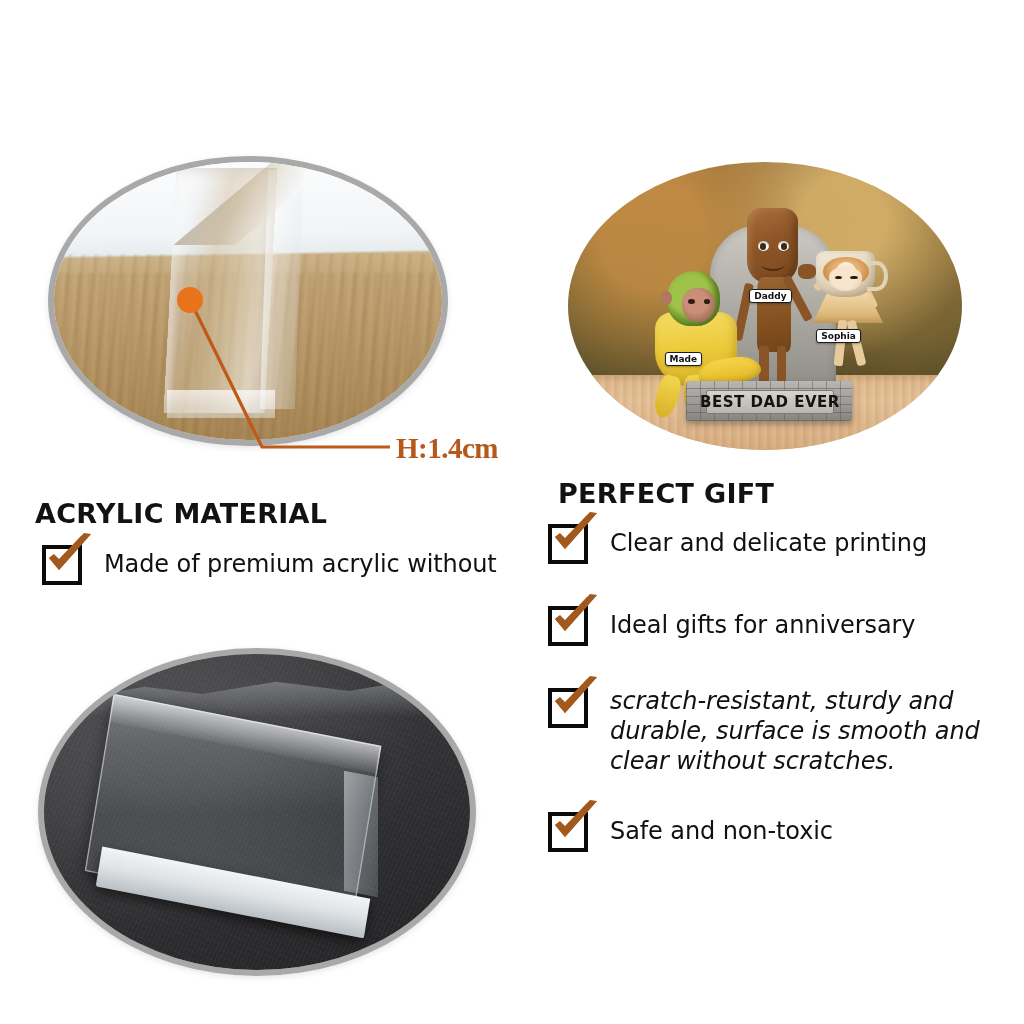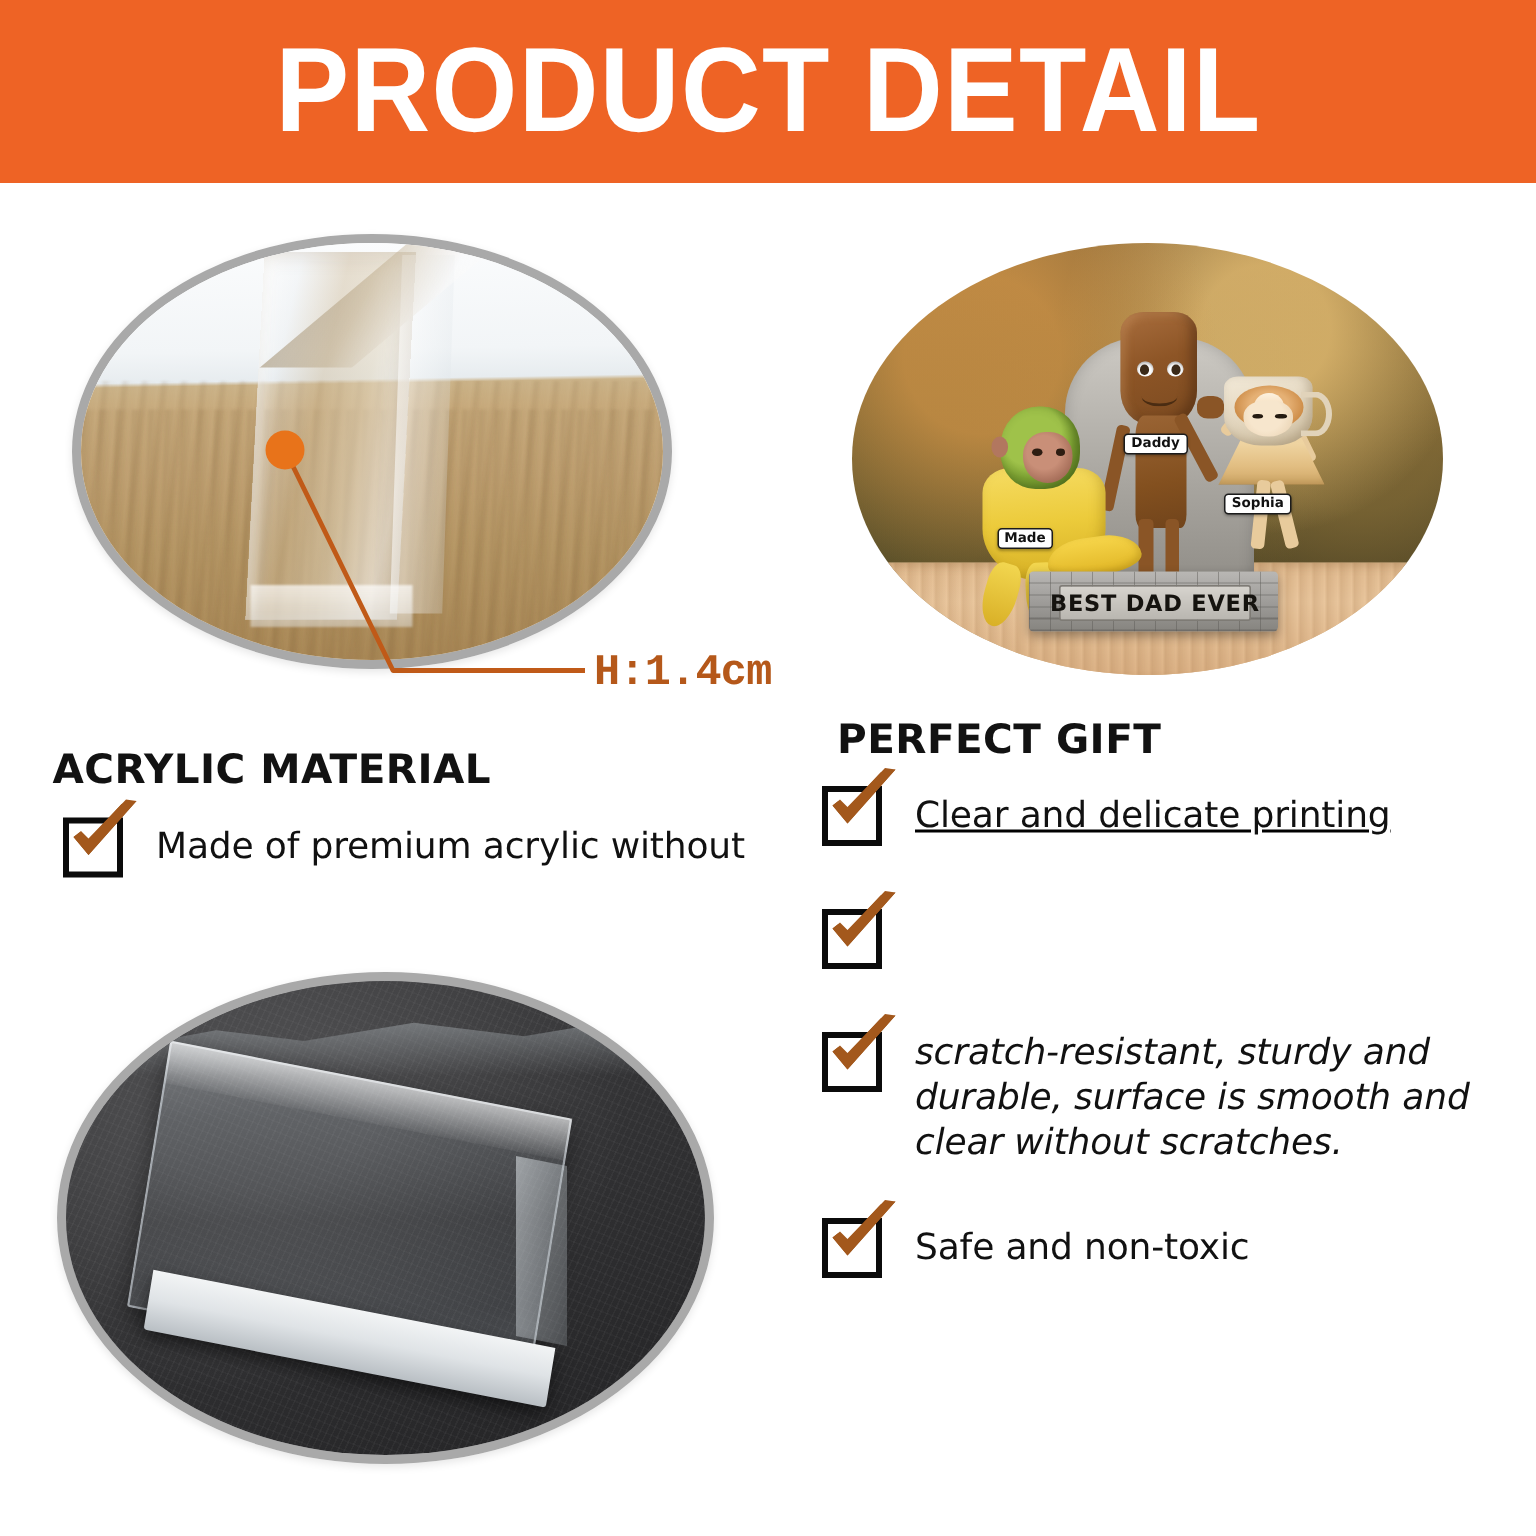--- a/index.html
+++ b/index.html
@@ -340,21 +340,21 @@
   
   .callout-dot{
     position:absolute;
     width:26px;height:26px;border-radius:50%;
     background:#e8731a;
   }
   .callout-svg{position:absolute;left:0;top:0;width:1024px;height:1024px;pointer-events:none;}
   .callout-label{
     position:absolute;
     color:#b5581a;
-    font-family:Liberation Mono, monospace;
+    font-family:Liberation Serif, serif;
     font-weight:bold;
     font-size:29px;
     letter-spacing:-0.5px;
     white-space:nowrap;
   }
 
   
   .section-title{
     position:absolute;
     color:#121212;
@@ -390,23 +390,20 @@
     font-size:24px;
     line-height:30px;
     letter-spacing:-0.1px;
   }
 </style>
 </head>
 <body>
 
 <div id="page">
 
-  <div class="header-band">
-    <div class="header-title">PRODUCT DETAIL</div>
-  </div>
 
   <div class="oval bordered" style="left:48px;top:156px;width:400px;height:290px;">
     <div class="oval-inner">
       <div class="photo-wood"></div>
       <div class="wood-grain"></div>
       <div class="wood-grain2"></div>
       <div class="block-vert"></div>
       <div class="block-edge-right"></div>
       <div class="block-bevel"></div>
       <div class="block-foot"></div>
@@ -501,37 +498,38 @@
       </div>
       <div class="feature-text" style="margin-left:22px;margin-top:4px;">Made of premium acrylic without</div>
     </div>
   </div>
 
   <div class="section-title" style="left:558px;top:478px;">PERFECT GIFT</div>
 
   <div class="feature-list" style="left:548px;top:524px;width:452px;">
 
 
-    <div class="feature-item" style="margin-bottom:42px;text-decoration:underline;">
-      <div class="checkbox">
-        <svg class="tick" viewBox="0 0 54 54">
-          <path d="M6 26 L16 38 L48 2 L41 1 L16 27 L11 22 Z" fill="#a3581c"></path>
-          <path d="M6 26 L16 38 L48 2 L38 4 L16 28 L10 23 Z" fill="#a3581c"></path>
-        </svg>
-      </div>
-      <div class="feature-text" style="margin-left:22px;margin-top:4px;width:388px;">Clear and delicate printing</div>
-    </div>
-
     <div class="feature-item" style="margin-bottom:42px;">
       <div class="checkbox">
         <svg class="tick" viewBox="0 0 54 54">
           <path d="M6 26 L16 38 L48 2 L41 1 L16 27 L11 22 Z" fill="#a3581c"></path>
           <path d="M6 26 L16 38 L48 2 L38 4 L16 28 L10 23 Z" fill="#a3581c"></path>
         </svg>
       </div>
+      <div class="feature-text" style="margin-left:22px;margin-top:4px;width:388px;">Clear and delicate printing</div>
+    </div>
+
+    <div class="feature-item" style="margin-bottom:42px;">
+      <div class="checkbox">
+        <svg class="tick" viewBox="0 0 54 54">
+          <path d="M6 26 L16 38 L48 2 L41 1 L16 27 L11 22 Z" fill="#a3581c"></path>
+          <path d="M6 26 L16 38 L48 2 L38 4 L16 28 L10 23 Z" fill="#a3581c"></path>
+        </svg>
+      </div>
+      <div class="feature-text" style="margin-left:22px;margin-top:4px;width:388px;">Ideal gifts for anniversary</div>
     </div>
 
     <div class="feature-item" style="margin-bottom:36px;">
       <div class="checkbox">
         <svg class="tick" viewBox="0 0 54 54">
           <path d="M6 26 L16 38 L48 2 L41 1 L16 27 L11 22 Z" fill="#a3581c"></path>
           <path d="M6 26 L16 38 L48 2 L38 4 L16 28 L10 23 Z" fill="#a3581c"></path>
         </svg>
       </div>
       <div class="feature-text" style="margin-left:22px;margin-top:-2px;width:400px;font-style:italic;">scratch-resistant, sturdy and durable, surface is smooth and clear without scratches.</div>

